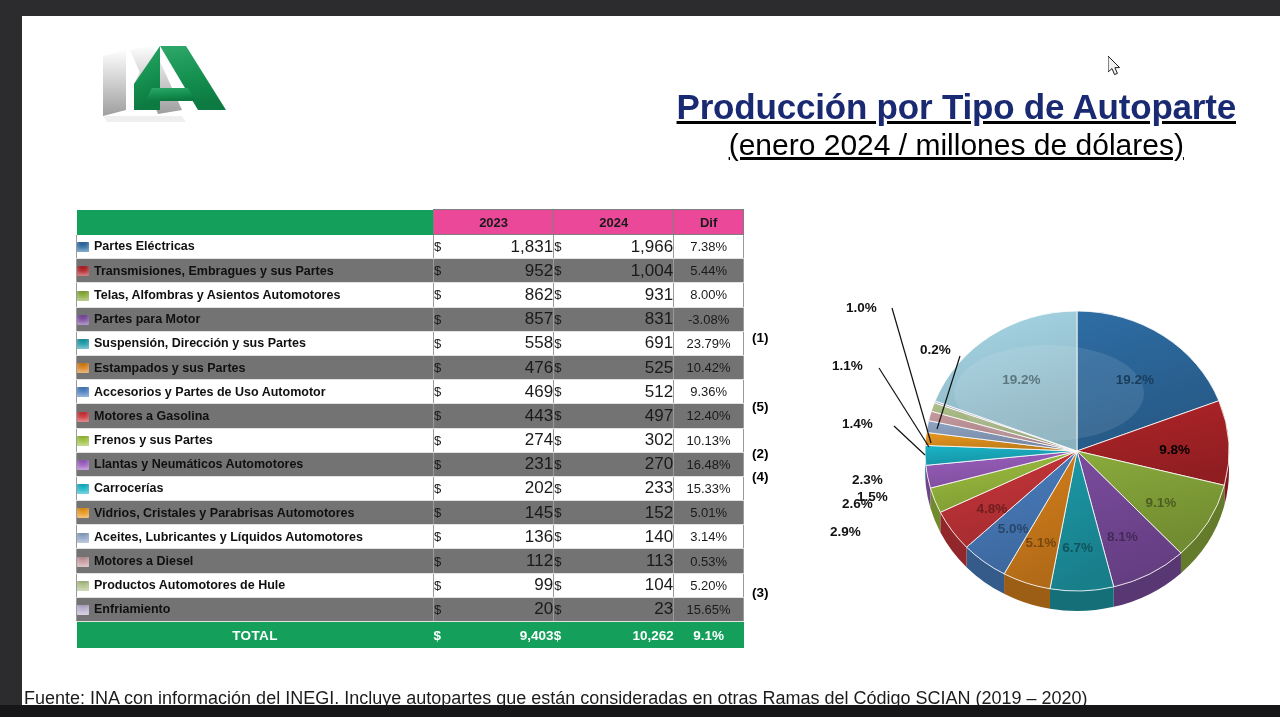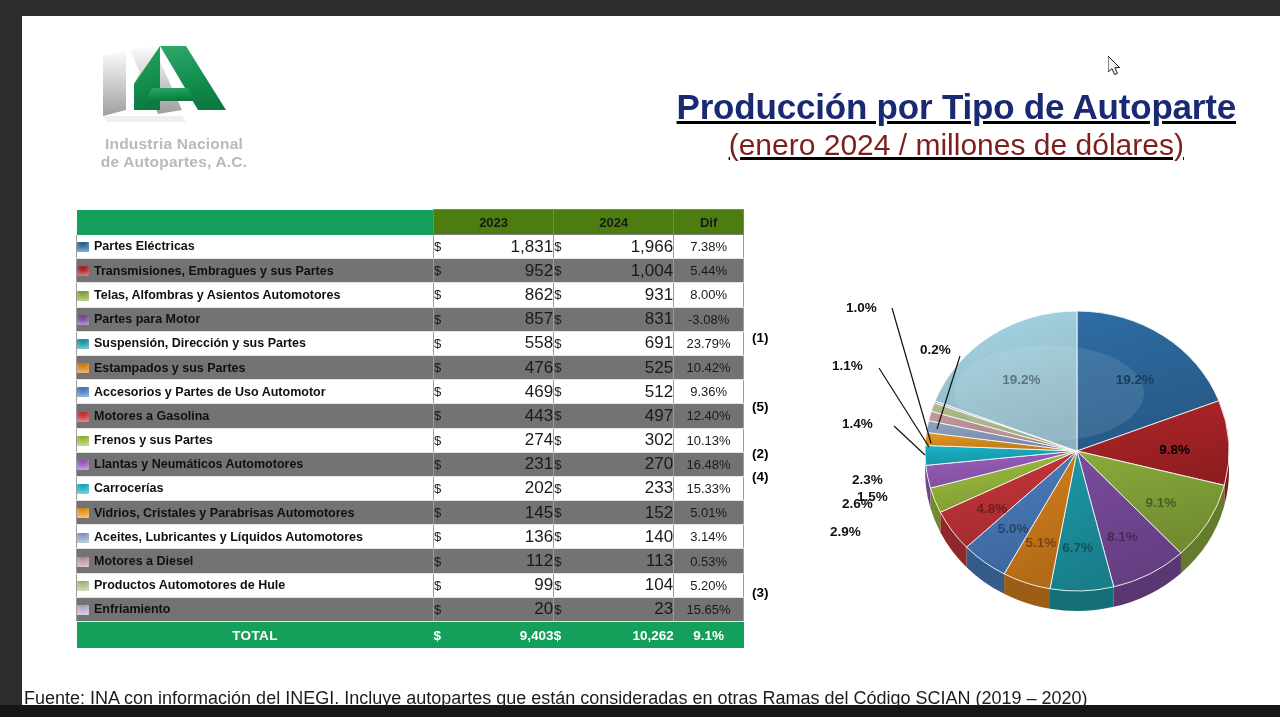--- a/index.html
+++ b/index.html
@@ -16,33 +16,33 @@
   #slide{position:absolute;left:22px;top:16px;width:1258px;height:689px;background:#ffffff;overflow:hidden;}
 
   
   .logo{position:absolute;left:52px;top:28px;width:230px;height:150px;}
   .logo-mark{position:relative;width:175px;height:85px;margin-left:16px;}
   .logo-sub{margin-top:6px;text-align:center;font-size:15.5px;font-weight:bold;color:#b9b9b9;line-height:1.18;letter-spacing:.2px;width:200px;}
 
   
   .title-wrap{position:absolute;right:44px;top:72px;text-align:center;text-decoration:underline;}
   .title-main{font-size:35px;font-weight:bold;color:#1a2a72;letter-spacing:-.2px;line-height:1.08;}
-  .title-sub{font-size:30px;color:#7f1d1d;line-height:1.12;margin-top:2px;}
+  .title-sub{font-size:30px;color:#000000;line-height:1.12;margin-top:2px;}
 
   
   .table-area{position:absolute;left:54px;top:193px;width:668px;}
   table.prod{border-collapse:collapse;width:668px;table-layout:fixed;font-size:12.4px;}
   table.prod td,table.prod th{padding:0;}
   .col-name{width:348px;}
   .col-cur{width:26px;}
   .col-val{width:91px;}
   .col-dif{width:68px;}
 
   .hdr-green{background:#14a05a;height:24px;}
-  .hdr-grey{background:#4d7c0f;color:#1a1a1a;font-weight:bold;font-size:13px;text-align:center;height:24px;border-left:1px solid #7f7f7f;border-top:1px solid #7f7f7f;border-bottom:1px solid #7f7f7f;}
+  .hdr-grey{background:#ec4899;color:#1a1a1a;font-weight:bold;font-size:13px;text-align:center;height:24px;border-left:1px solid #7f7f7f;border-top:1px solid #7f7f7f;border-bottom:1px solid #7f7f7f;}
   .hdr-grey.last{border-right:1px solid #7f7f7f;}
 
   tr.r td{height:23.2px;}
   tr.alt td{background:#737373;}
   td.nm{padding-left:6px;color:#101010;font-weight:bold;font-size:12.5px;white-space:nowrap;border-left:1px solid #9a9a9a;}
   td.cur{text-align:left;padding-left:6px;font-size:13px;color:#1a1a1a;border-left:1px solid #9a9a9a;}
   td.val{text-align:right;padding-right:8px;font-size:17px;color:#1a1a1a;}
   td.dif{text-align:center;font-size:13px;color:#1a1a1a;border-left:1px solid #9a9a9a;border-right:1px solid #9a9a9a;}
   tr.r td{border-bottom:1px solid #e2e2e2;}
 
@@ -95,24 +95,20 @@
             </linearGradient>
           </defs>
           <polygon points="13,12 36,6 36,66 13,72" fill="url(#gSil)"></polygon>
           <polygon points="40,6 63,2 92,66 68,70" fill="url(#gSil)"></polygon>
           <polygon points="44,66 44,40 63,2 63,66" fill="url(#gSil)"></polygon>
           <polygon points="70,2 96,2 136,66 108,66" fill="url(#gGrn)"></polygon>
           <polygon points="70,2 70,66 44,66 44,40" fill="url(#gGrn)"></polygon>
           <polygon points="62,44 98,44 106,57 55,57" fill="url(#gGrn)"></polygon>
           <polygon points="13,72 92,72 96,78 17,78" fill="#e4e4e4" opacity="0.6"></polygon>
         </svg>
-      </div>
-      <div class="logo-sub">
-        <div>Industria Nacional</div>
-        <div>de Autopartes, A.C.</div>
       </div>
     </div>
 
     <div class="title-wrap">
       <div class="title-main">Producción por Tipo de Autoparte</div>
       <div class="title-sub">(enero 2024 / millones de dólares)</div>
     </div>
 
     <div class="table-area">
       <table class="prod">

